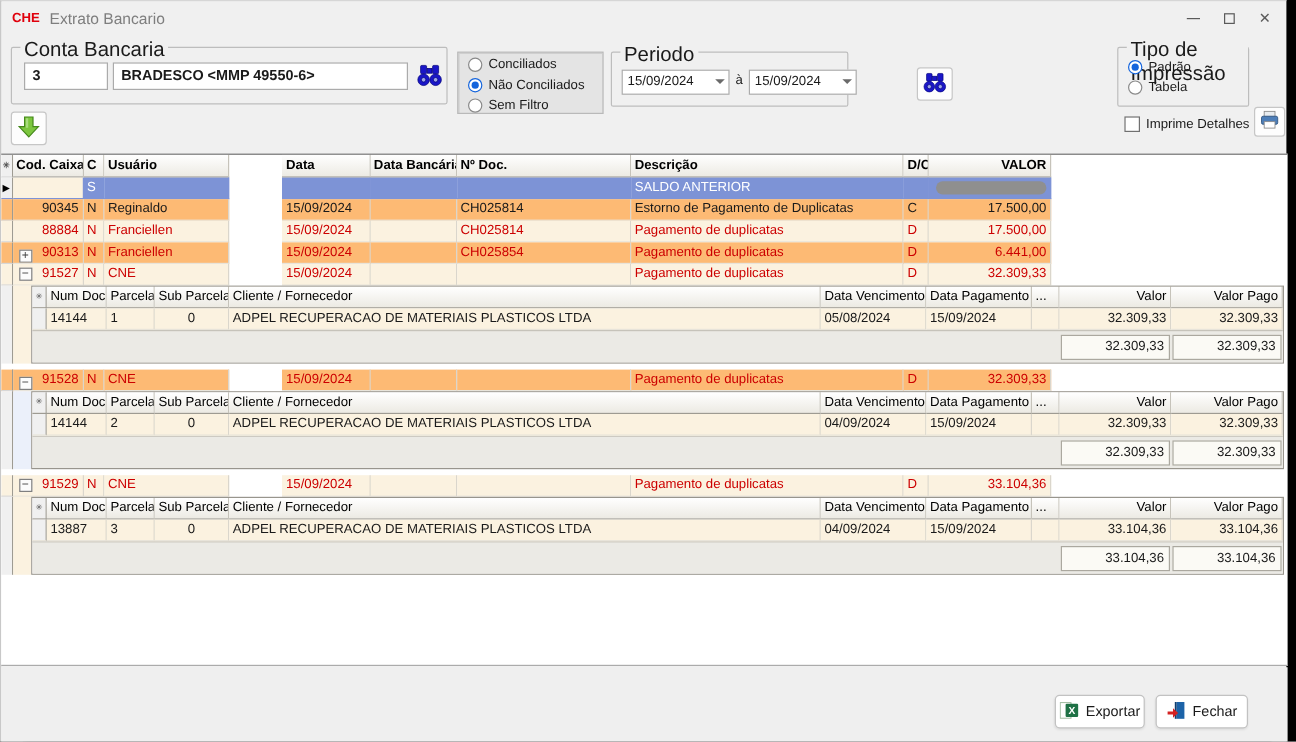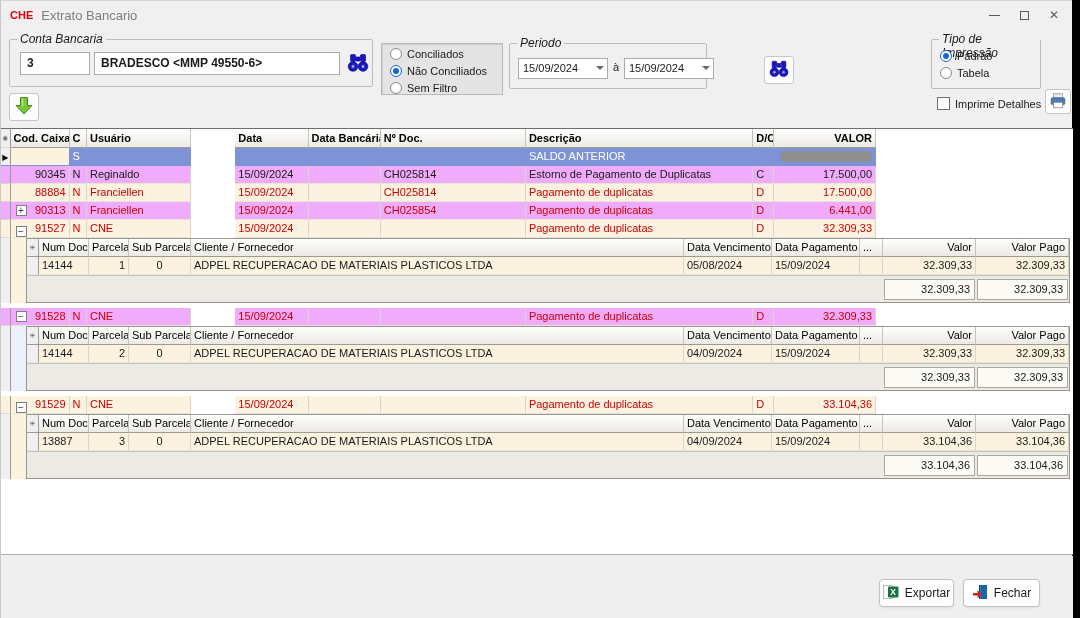--- a/index.html
+++ b/index.html
@@ -14,21 +14,21 @@
   .applogo { color:#E0000C; font-weight:bold; font-size:11px; letter-spacing:0; margin-right:8px; }
   .apptitle { color:#7E7E7E; font-size:13px; }
   .wincontrols { margin-left:auto; display:flex; margin-right:4px; }
   .winbtn { width:30px; height:26px; display:flex; align-items:center; justify-content:center; color:#5A5A5A; font-size:12px; cursor:default; }
   .winbtn .dash { width:11px; height:1px; background:#5A5A5A; }
   .winbtn .box { width:9px; height:9px; border:1px solid #5A5A5A; }
 
   
   .chrome { position:absolute; left:0; top:0; width:1072px; height:618px; }
   .groupbox { position:absolute; border:1px solid #BDBDBD; border-radius:2px; }
-  .grouplabel { position:absolute; top:-8px; left:7px; background:#F0F0F0; padding:0 3px; font-size:12px; color:#1a1a1a;font-style:italic; }
+  .grouplabel { position:absolute; top:-8px; left:7px; background:#F0F0F0; padding:0 3px; font-size:17px; color:#1a1a1a; }
   .tbx { position:absolute; height:23px; background:#fff; border:1px solid #ABABAB; font-weight:bold; font-size:12px; line-height:21px; padding:0 6px; white-space:nowrap; overflow:hidden; }
   .combo { position:absolute; height:21px; background:#fff; border:1px solid #ABABAB; font-size:11px; line-height:19px; padding:0 4px; }
   .combo .arr { position:absolute; right:3px; top:7px; width:0; height:0; border-left:4px solid transparent; border-right:4px solid transparent; border-top:4px solid #6A6A6A; }
   .sunkpanel { position:absolute; background:#E4E4E4; border:1px solid #B9B9B9; box-shadow:inset 1px 1px 0 #CFCFCF; }
   .radio-row { display:flex; align-items:center; gap:5px; height:14px; margin:3px 0 0 8px; }
   .rad { width:12px; height:12px; border-radius:50%; background:#fff; border:1px solid #8A8A8A; position:relative; flex:0 0 12px; }
   .rad.on { border-color:#1464DC; }
   .rad.on::after { content:""; position:absolute; left:2px; top:2px; width:6px; height:6px; border-radius:50%; background:#1464DC; }
   .toolbtn { position:absolute; background:#FDFDFD; border:1px solid #C6C6C6; border-radius:3px; display:flex; align-items:center; justify-content:center; }
   .chk { width:13px; height:13px; background:#fff; border:1px solid #707070; flex:0 0 13px; }
@@ -39,42 +39,42 @@
   .mheader { display:flex; width:875px;font-weight:bold; }
   .hcell { background:linear-gradient(#FFFFFF,#ECEAE3); border-right:1px solid #C6C3BA; border-bottom:1px solid #9E9B92; height:19px; line-height:18px; padding:0 3px; white-space:nowrap; overflow:hidden; color:#000; }
   .hcell.g { padding:0; text-align:center; font-size:7px; line-height:19px; color:#555; }
 
   .mrow { display:flex; width:875px; height:18px; }
   .cell { height:18px; line-height:17px; padding:0 3px; border-right:1px solid #DAD6CC; border-bottom:1px solid #E8E4DA; white-space:nowrap; overflow:hidden; }
   .mc0 { width:10px; padding:0; background:#F0F0F0; border-right:1px solid #9E9B92; border-bottom:1px solid #D7D7D7; text-align:center; }
   .mc1 { width:62px; } .mc2 { width:18px; } .mc3 { width:110px; } .mc4 { width:77px;margin-left:44px; } .mc5 { width:76px; }
   .mc6 { width:153px; } .mc7 { width:240px; } .mc8 { width:22px; } .mc9 { width:107px; text-align:right; }
   .k-cod { display:flex; } .k-cod .num { flex:1; text-align:right; }
-  .zebra-cream .cell { background:#FBF2E0;align-items:flex-end; }
-  .zebra-blue  .cell { background:#f0abfc; }
+  .zebra-cream .cell { background:#FBF2E0; }
+  .zebra-blue  .cell { background:#fdba74;align-items:flex-end; }
   .red .cell { color:#CC0000; }
   .sel .cell { background:#7D93D6; color:#fff; border-color:#7D93D6; }
   .sel .cell.foccell { background:#FBF2E0; color:#1a1a1a; }
   .sel .mc0 { background:#F0F0F0; border-right:1px solid #9E9B92; }
   .cur { font-size:8px; color:#000; line-height:17px; }
   .exp { width:11px; height:11px; border:1px solid #7F7F7F; background:#FCFCFC; color:#404040; font-size:10px; line-height:9px; text-align:center; display:inline-block; margin:3px 3px 0 2px; flex:0 0 11px; }
   .redact { display:inline-block; width:92px; height:11px; background:#8F8F8F; border-radius:6px; margin-top:3px; }
 
   
   .dwrap { display:flex; width:1072px; margin-bottom:5px; }
   .dwrap .wgut { width:10px; background:#F0F0F0; border-right:1px solid #9E9B92; }
   .dwrap .strip { width:15px; }
   .strip.zebra-cream { background:#FBF2E0; }
   .strip.zebra-blue { background:#EBF0FA; }
   .dgrid { width:1044px; border:1px solid #98958D; background:#fff; }
   .dheader, .drow { display:flex; }
   .dheader .hcell { height:18px; line-height:17px; }
   .drow .cell { background:#FBF2E0; }
   .dc0 { width:12px; padding:0; background:#F0F0F0 !important; border-right:1px solid #9E9B92; text-align:center; }
-  .dc1 { width:50px; } .dc2 { width:40px; text-align:right; } .dc3 { width:62px; text-align:center; }
+  .dc1 { width:50px; } .dc2 { width:40px; } .dc3 { width:62px; text-align:center; }
   .dc4 { width:493px; } .dc5 { width:88px; } .dc6 { width:88px; } .dc7 { width:23px; }
   .dc8 { width:93px; text-align:right; } .dc9 { width:93px; text-align:right; }
   .dfoot { display:flex; align-items:center; height:27px; background:#EBEAE5; border-top:1px solid #C6C3BA; padding-right:1px; }
   .dfoot .sp { flex:1; }
   .tbox { width:91px; height:21px; background:#FBFAF5; border:1px solid #ABA89F; text-align:right; line-height:19px; padding:0 4px; margin-left:2px; }
 
   
   .footerbar { position:absolute; left:0; top:555px; width:1072px; height:63px; background:#EFEFEF; }
   .btn { position:absolute; height:28px; background:#fff; border:1px solid #C2C2C2; border-radius:4px; display:flex; align-items:center; justify-content:center; gap:6px; font-size:12px; color:#1a1a1a; box-shadow:0 1px 2px rgba(0,0,0,0.08); }
   .lbl { font-size:11px; color:#1a1a1a; white-space:nowrap; }

